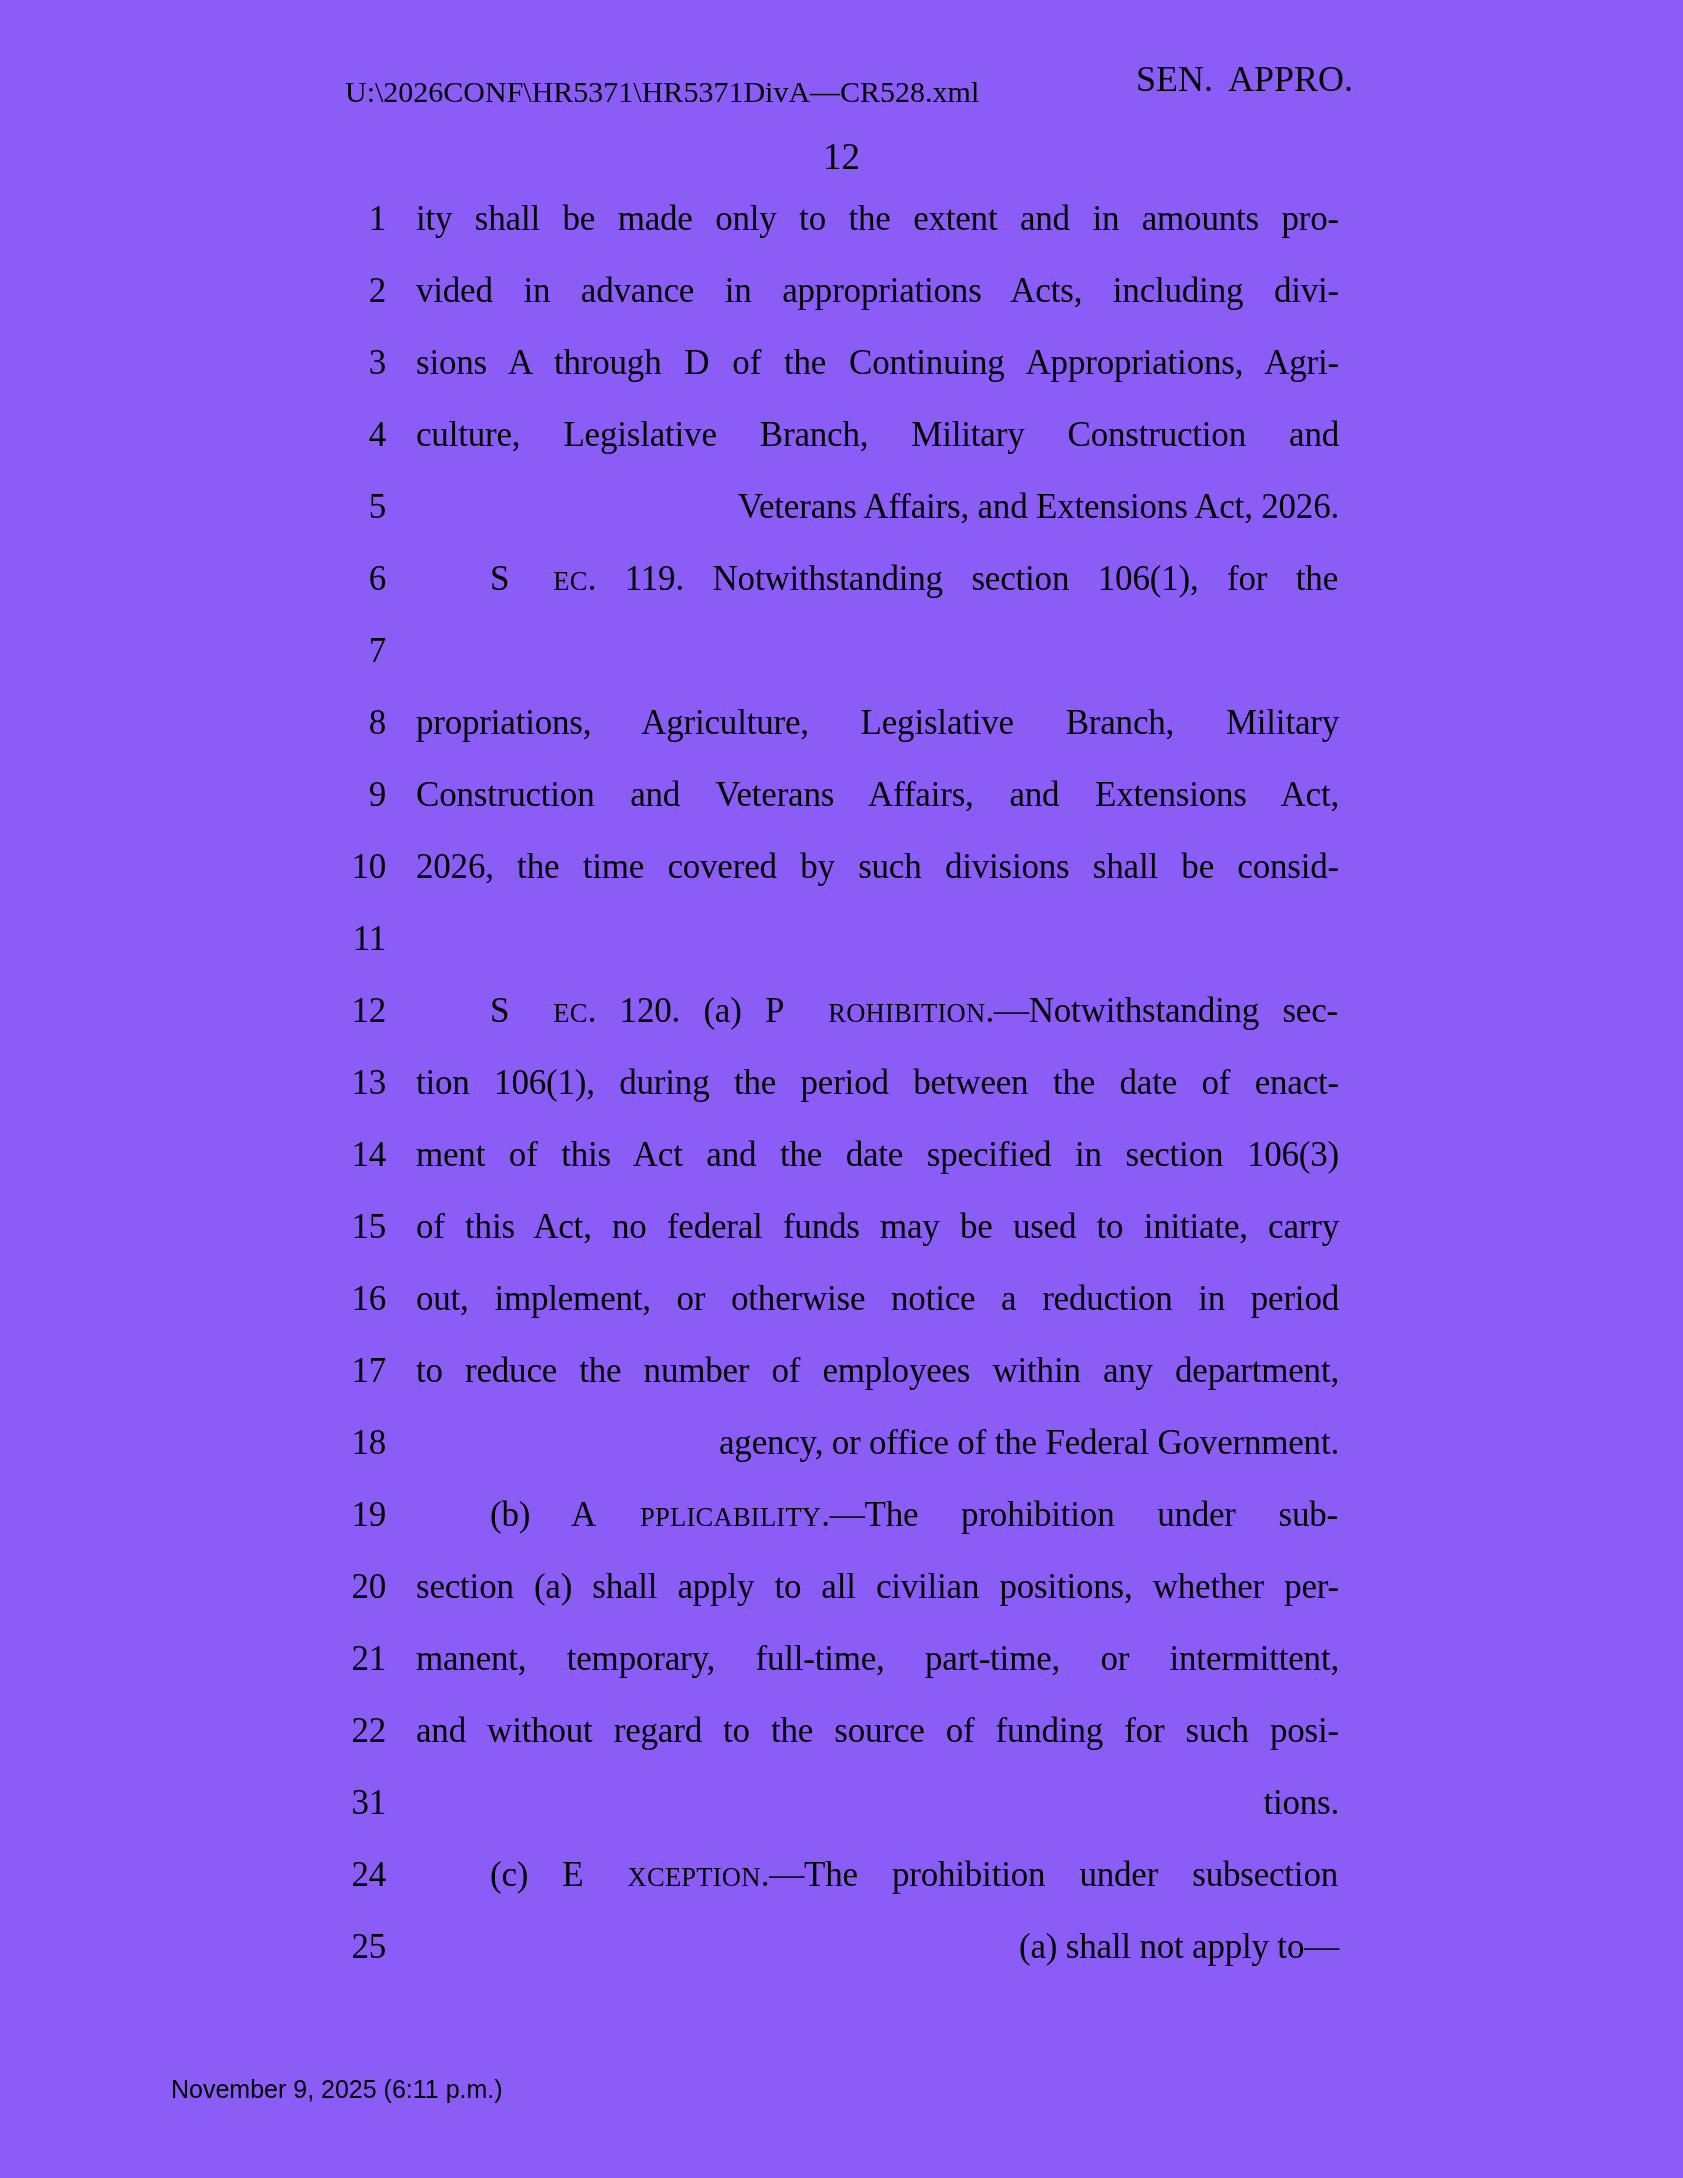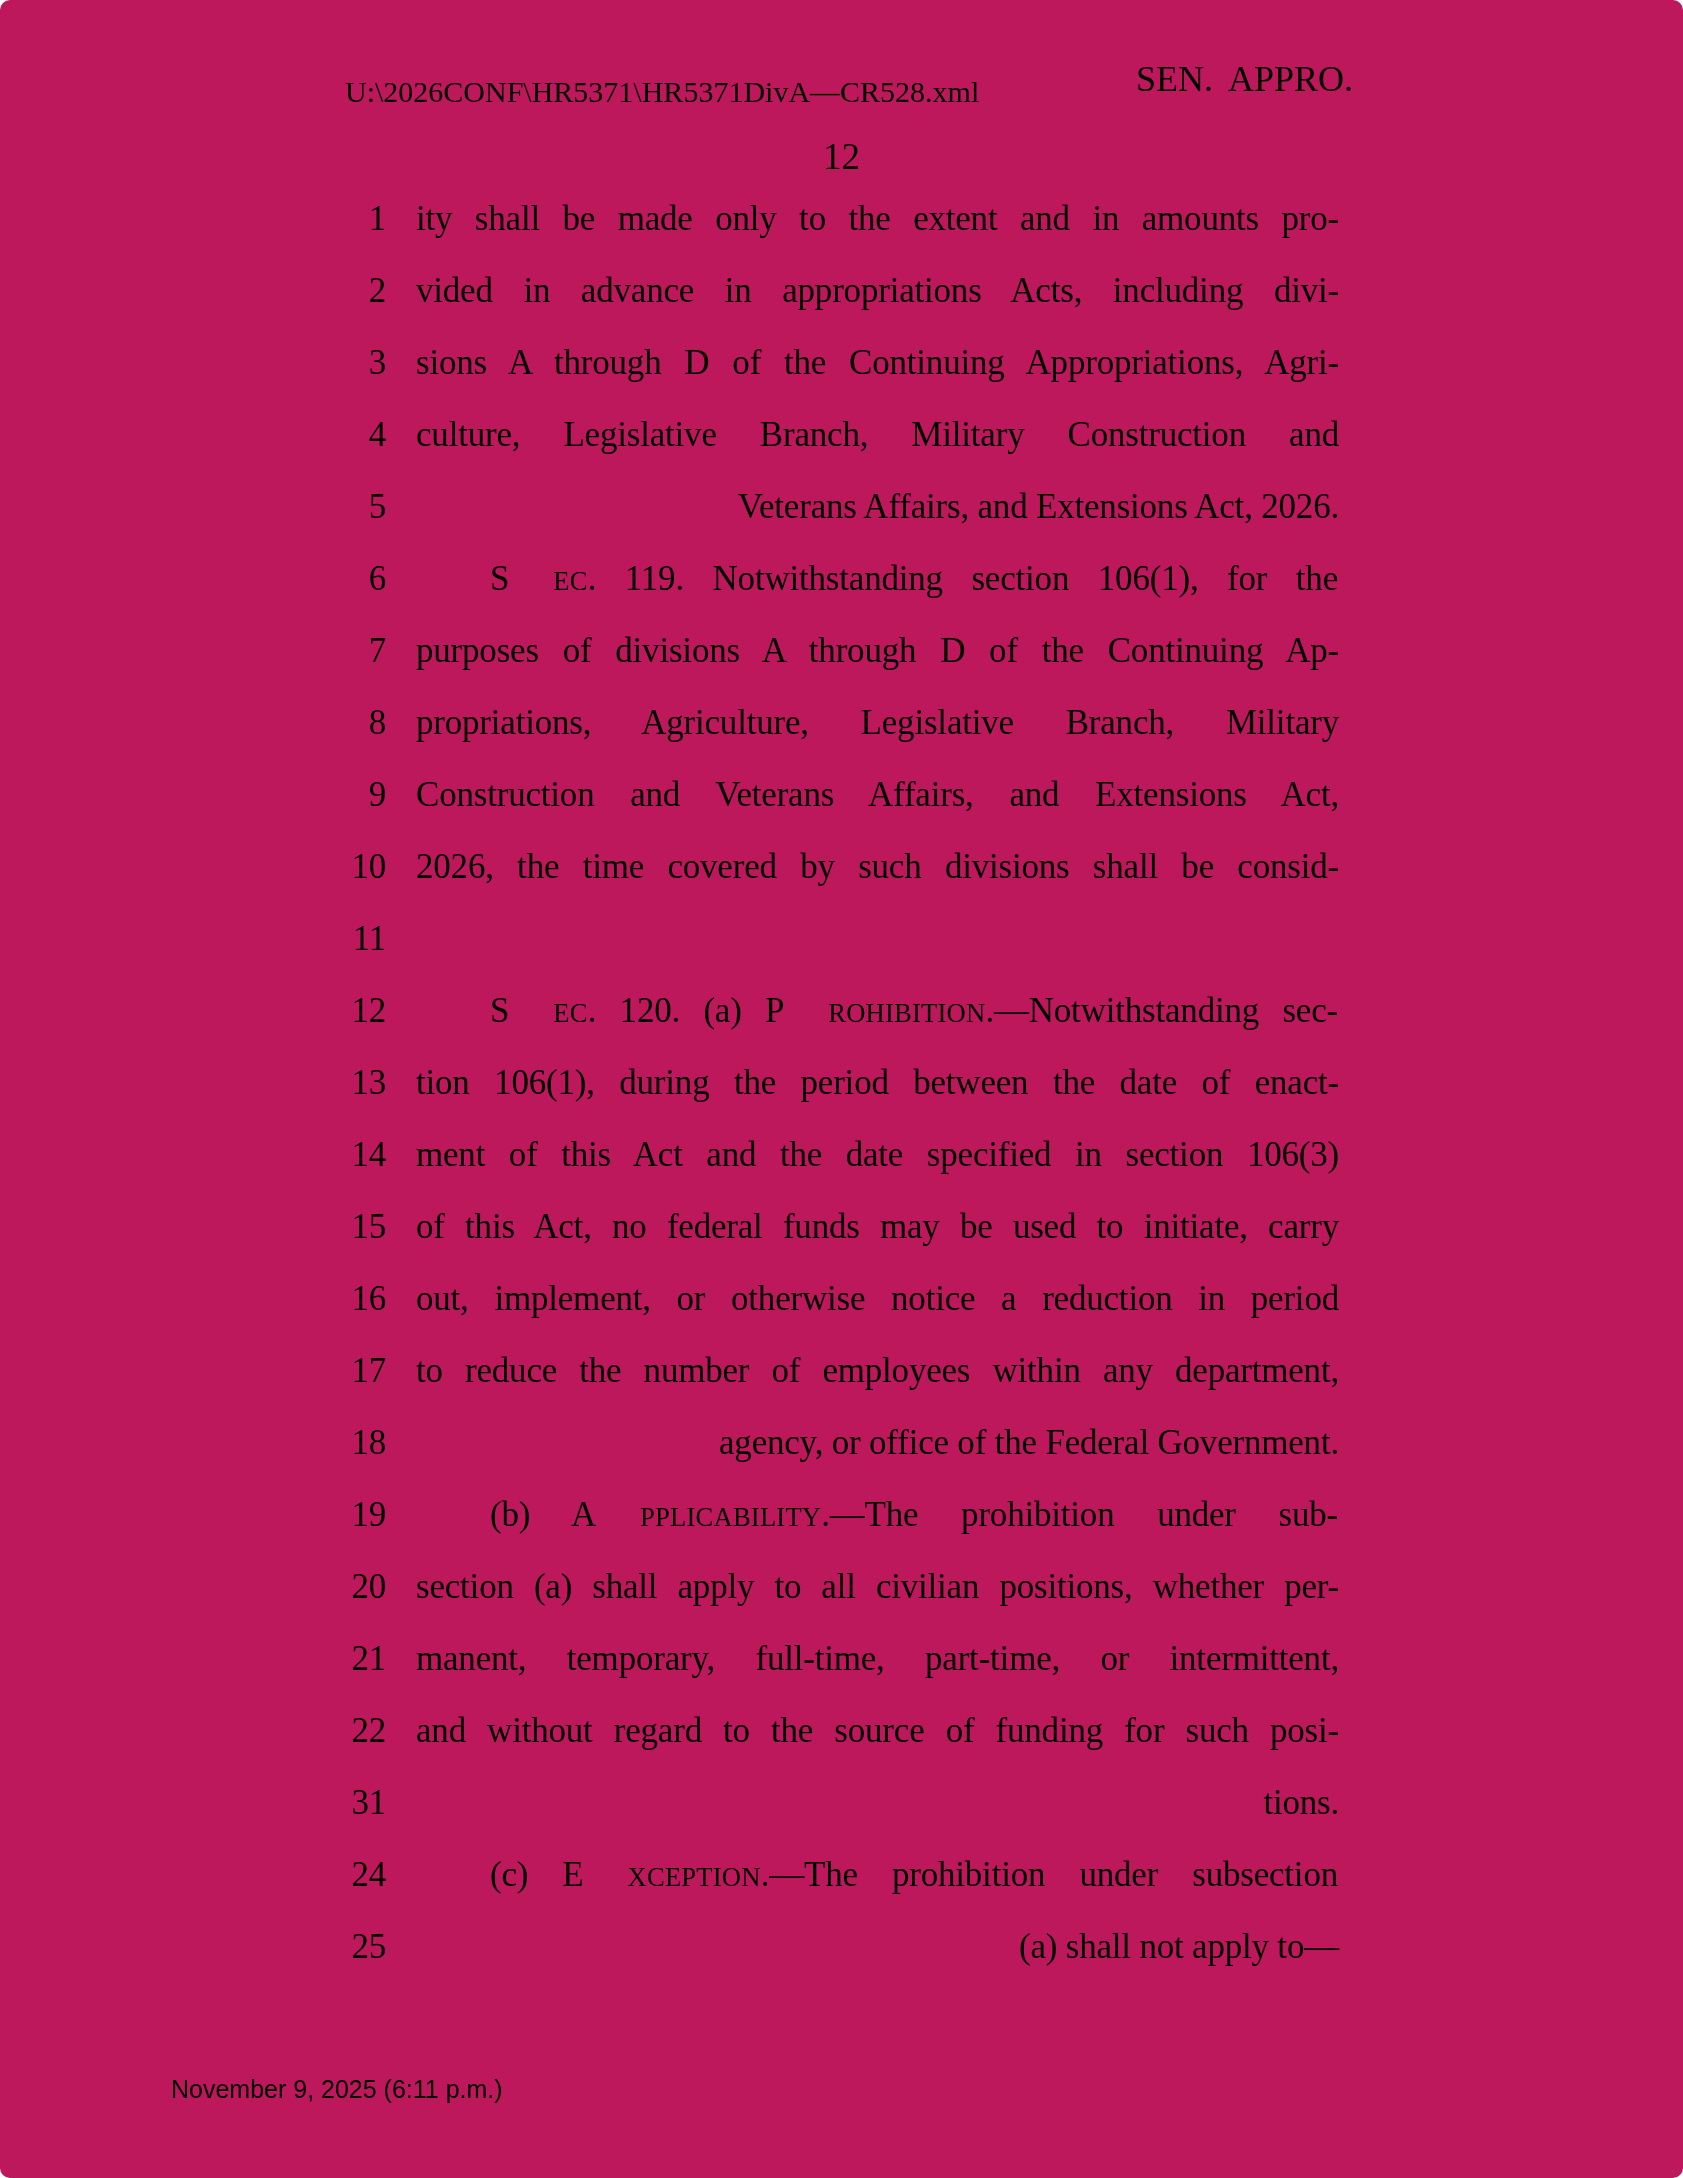--- a/index.html
+++ b/index.html
@@ -4,25 +4,24 @@
 <style>
   html, body {
     margin: 0;
     padding: 0;
     background: #ffffff;
   }
   .page {
     position: relative;
     width: 1683px;
     height: 2178px;
-    background: #be185d;
+    background: #8b5cf6;
     color: #000000;
     font-family: "Liberation Serif", serif;
     overflow: hidden;
-    border-radius: 10px;
   }
   .doc-header-left {
     position: absolute;
     left: 345px;
     top: 75px;
     font-size: 30px;
     white-space: nowrap;
   }
   .doc-header-right {
     position: absolute;
@@ -120,21 +119,20 @@
       <div class="line-row">
         <div class="line-num">5</div>
         <div class="line-text"><span>Veterans Affairs, and Extensions Act, 2026.</span></div>
       </div>
       <div class="line-row">
         <div class="line-num">6</div>
         <div class="line-text justify indent"><span>S</span><span class="sc">EC</span><span>. 119. Notwithstanding section 106(1), for the</span></div>
       </div>
       <div class="line-row">
         <div class="line-num">7</div>
-        <div class="line-text justify"><span>purposes of divisions A through D of the Continuing Ap-</span></div>
       </div>
       <div class="line-row">
         <div class="line-num">8</div>
         <div class="line-text justify"><span>propriations, Agriculture, Legislative Branch, Military</span></div>
       </div>
       <div class="line-row">
         <div class="line-num">9</div>
         <div class="line-text justify"><span>Construction and Veterans Affairs, and Extensions Act,</span></div>
       </div>
       <div class="line-row">

